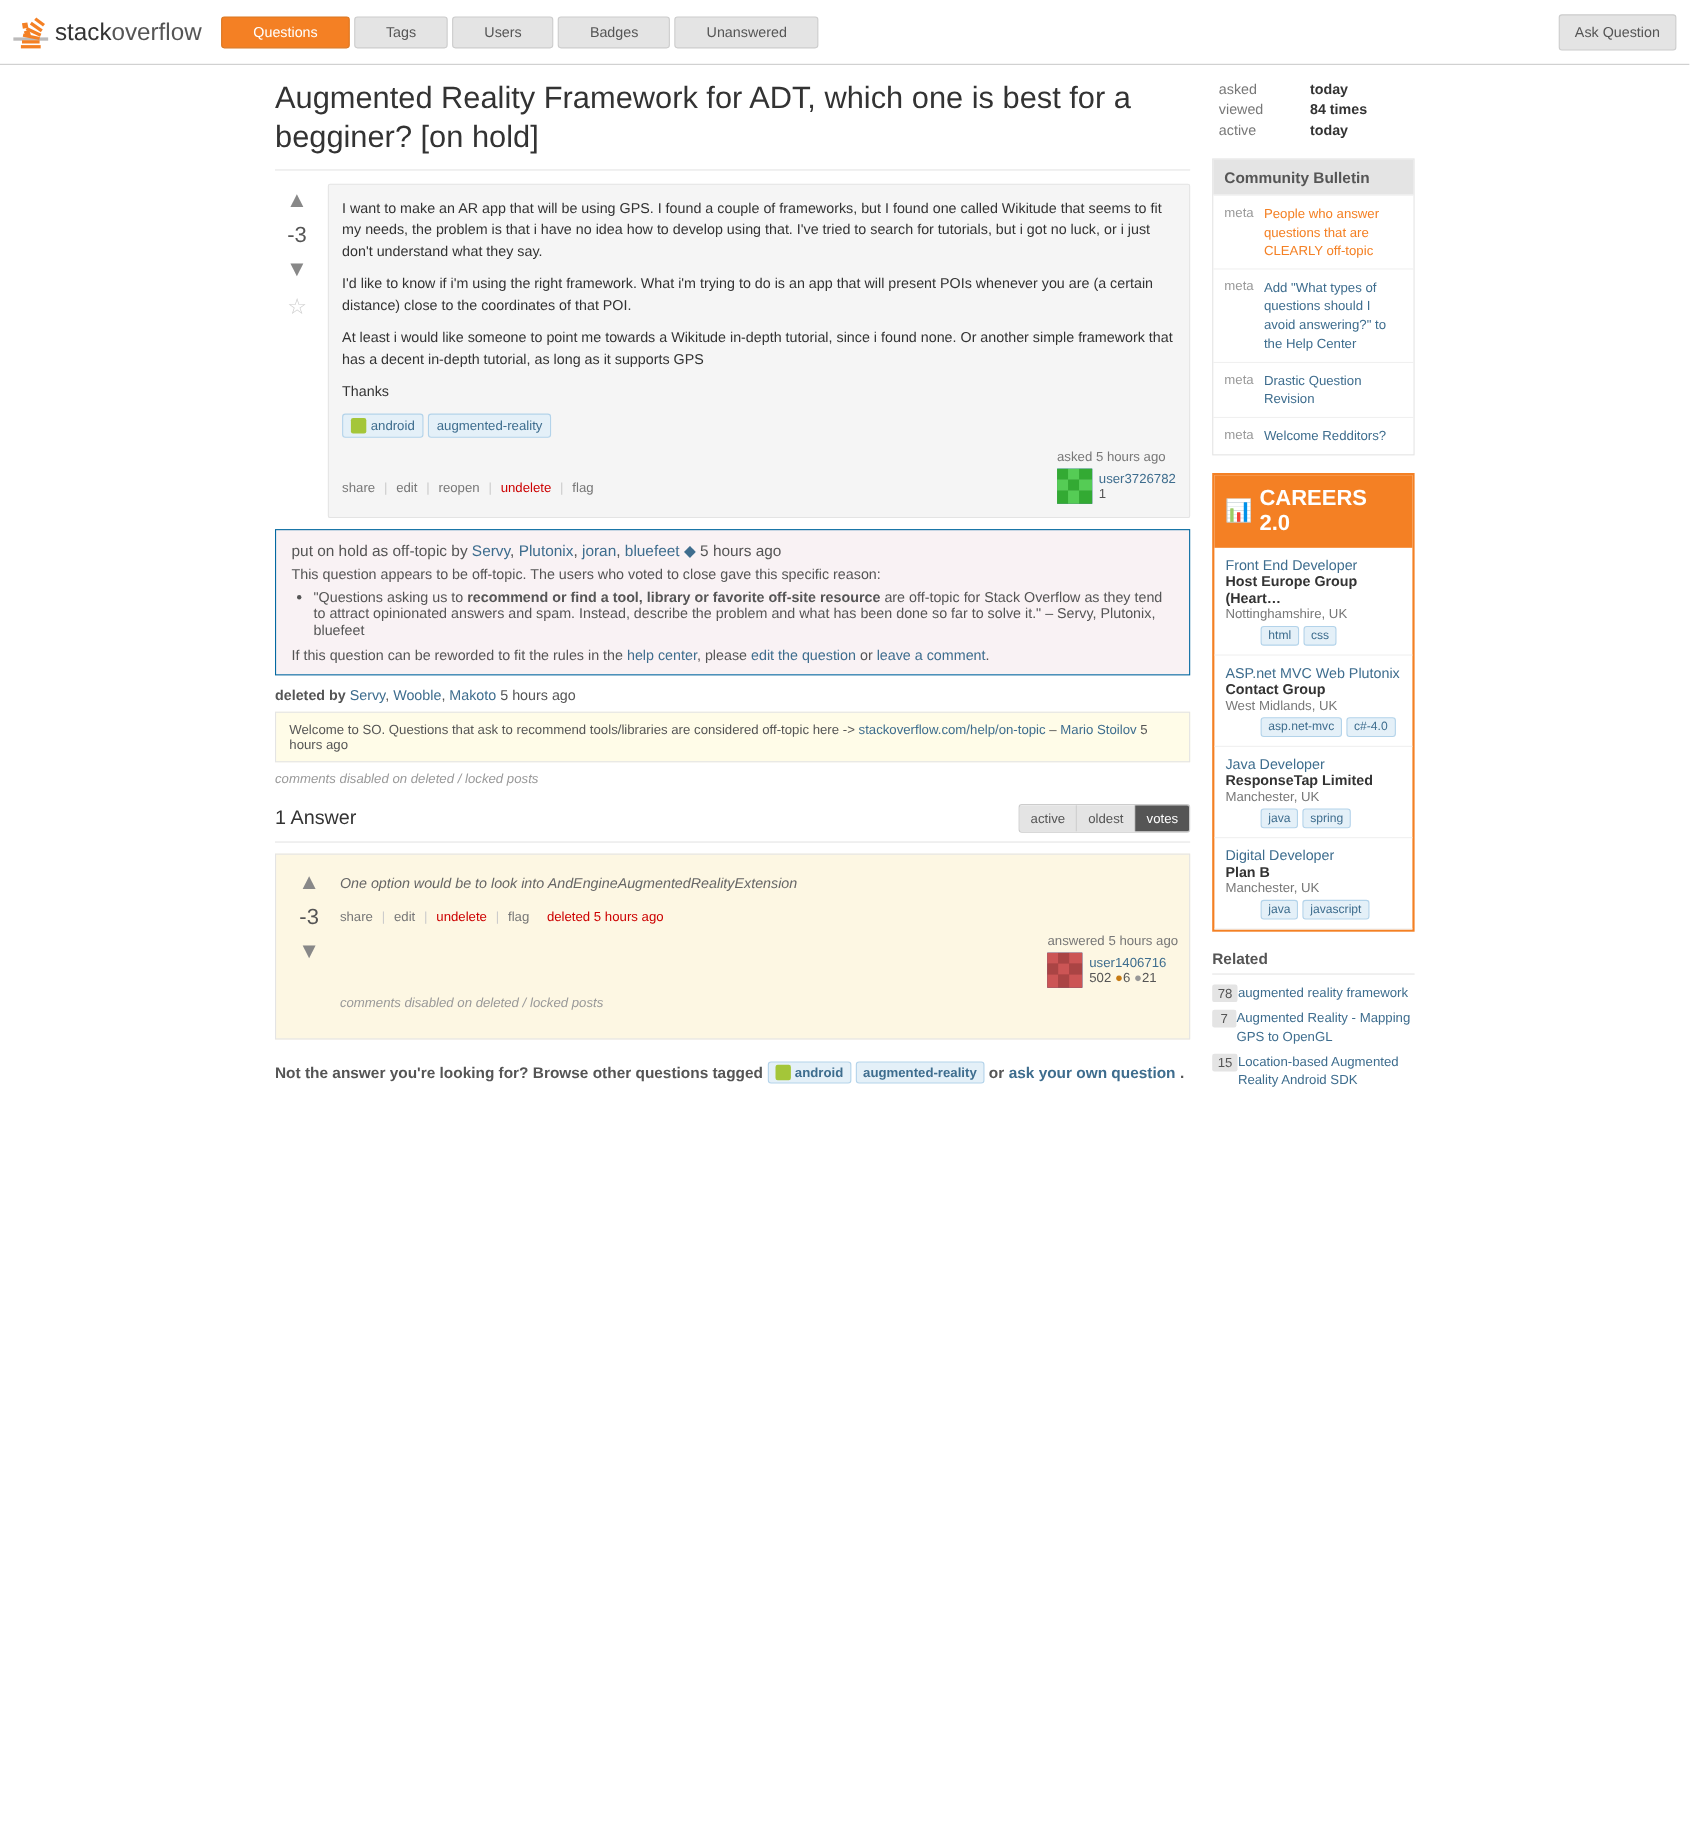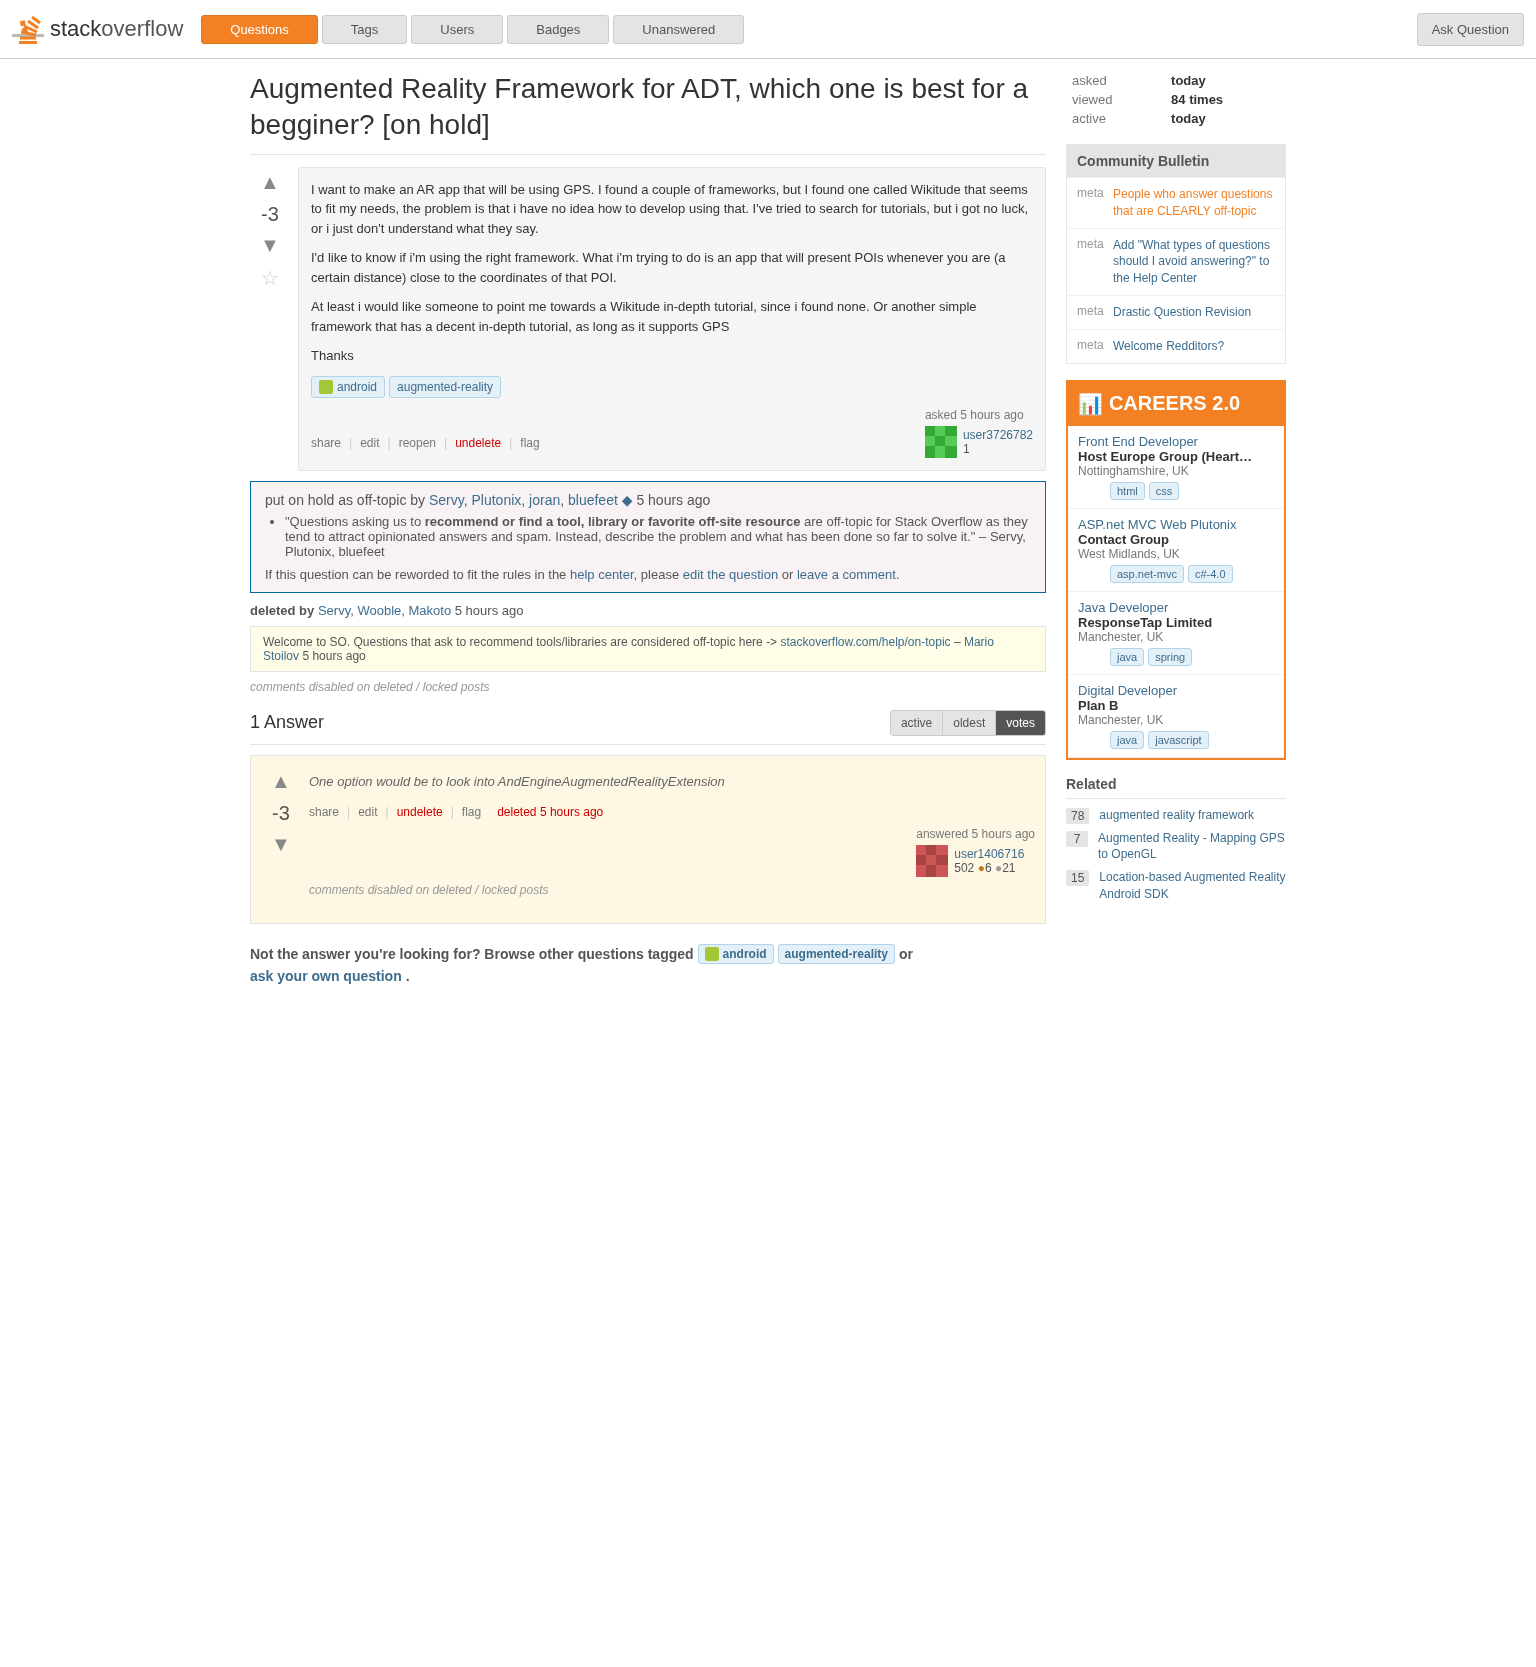--- a/index.html
+++ b/index.html
@@ -12,21 +12,21 @@
     #logo-text { font-size: 22px; color: #555; font-weight: normal; }
     #logo-text span { color: #333; }
     nav { display: flex; gap: 4px; }
     .nav-btn { padding: 6px 28px; border: 1px solid #ccc; background: #e4e4e4; color: #555; cursor: pointer; font-size: 13px; text-decoration: none; border-radius: 3px; }
     .nav-btn.active { background: #f48024; color: #fff; border-color: #da7620; }
     .ask-btn { margin-left: auto; padding: 8px 14px; background: #e4e4e4; border: 1px solid #ccc; color: #555; cursor: pointer; font-size: 13px; border-radius: 3px; }
 
     
     #main-container { max-width: 1060px; margin: 0 auto; padding: 12px; display: flex; gap: 20px; }
     #content { flex: 1; min-width: 0; }
-    #sidebar { width: 220px; flex-shrink: 0; }
+    #sidebar { width: 184px; flex-shrink: 0; }
 
     
     #question-title { font-size: 28px; font-weight: normal; color: #333; border-bottom: 1px solid #e4e4e4; padding-bottom: 10px; margin-bottom: 12px; line-height: 1.3; }
 
     
     .post-container { display: flex; gap: 8px; margin-bottom: 10px; }
     .vote-col { display: flex; flex-direction: column; align-items: center; gap: 4px; min-width: 40px; }
     .vote-btn { width: 32px; height: 32px; display: flex; align-items: center; justify-content: center; cursor: pointer; color: #888; font-size: 20px; }
     .vote-count { font-size: 20px; color: #555; }
     .star-btn { font-size: 20px; color: #ccc; cursor: pointer; }
@@ -104,21 +104,21 @@
     .job-item { padding: 8px 10px; border-bottom: 1px solid #f0f0f0; }
     .job-title { color: #3e6d8e; font-size: 13px; cursor: pointer; }
     .job-company { font-weight: bold; font-size: 13px; color: #333; }
     .job-location { color: #777; font-size: 12px; }
     .job-tags { display: flex; gap: 4px; margin-top: 4px; flex-wrap: wrap; padding-left: 32px; }
     .job-tag { background: #e4f0f8; color: #3e6d8e; border: 1px solid #b3d3ea; padding: 2px 6px; border-radius: 3px; font-size: 11px; }
 
     
     .related-box { margin-bottom: 16px; }
     .related-header { font-size: 14px; font-weight: bold; color: #555; border-bottom: 1px solid #e4e4e4; padding-bottom: 6px; margin-bottom: 8px; }
-    .related-item { display: flex; gap: 10px; margin-bottom: 6px; font-size: 12px; align-items: flex-start; }
+    .related-item { display: flex; gap: 0; margin-bottom: 6px; font-size: 12px; align-items: flex-start; }
     .related-score { background: #e4e4e4; color: #555; padding: 1px 5px; border-radius: 2px; min-width: 22px; text-align: center; flex-shrink: 0; margin-top: 1px; }
     .related-link { color: #3e6d8e; cursor: pointer; line-height: 1.4; }
 
     .on-hold-notice { background: #f9f2f4; border: 1px solid #0369a1; padding: 10px 14px; margin: 10px 0; font-size: 13px; color: #555; }
     .on-hold-title { font-size: 14px; color: #555; margin-bottom: 6px; }
     .on-hold-title a { color: #3e6d8e; }
     .on-hold-title .diamond { color: #3e6d8e; }
   </style>
 </head>
 <body>
@@ -229,20 +229,21 @@
     <div class="on-hold-notice">
       <div class="on-hold-title">
         <span>put on hold as off-topic by</span>
         <a>Servy</a>,
         <a>Plutonix</a>,
         <a>joran</a>,
         <a>bluefeet</a>
         <span class="diamond">◆</span>
         <span>5 hours ago</span>
       </div>
+      <p>This question appears to be off-topic. The users who voted to close gave this specific reason:</p>
       <ul style="margin-left:20px; margin-top:6px;">
         <li>
           "Questions asking us to <strong>recommend or find a tool, library or favorite off-site resource</strong> are off-topic for Stack Overflow as they tend to attract opinionated answers and spam. Instead, <a>describe the problem</a> and what has been done so far to solve it." – Servy, Plutonix, bluefeet
         </li>
       </ul>
       <p style="margin-top:8px;">If this question can be reworded to fit the rules in the <a style="color:#3e6d8e;">help center</a>, please <a style="color:#3e6d8e;">edit the question</a> or <a style="color:#3e6d8e;">leave a comment</a>.</p>
     </div>
 
     <div class="deleted-notice">
       <strong>deleted by</strong>

